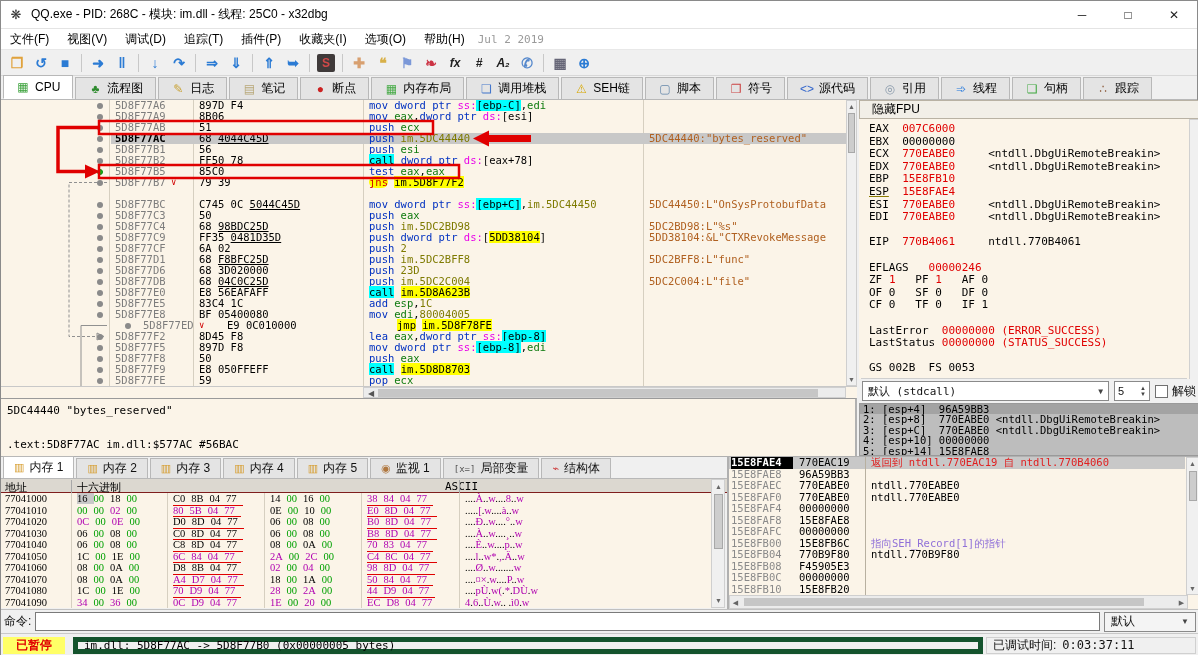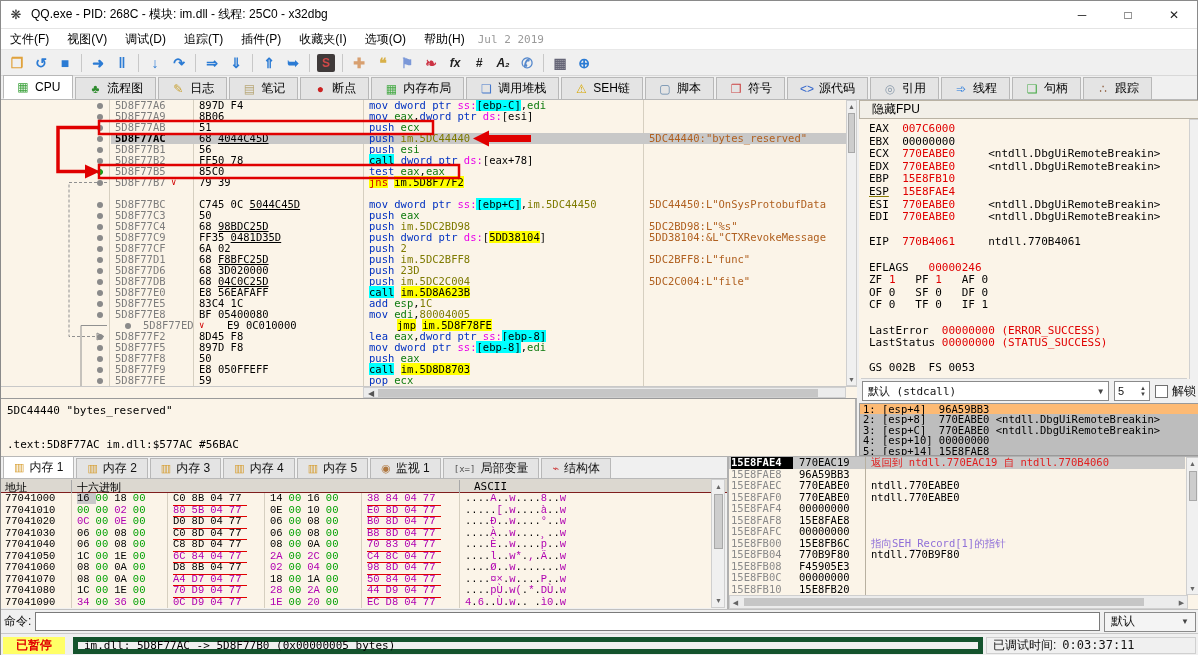--- a/index.html
+++ b/index.html
@@ -49,21 +49,21 @@
   .instr { position:absolute; left:368px; }
   .cmt { position:absolute; left:648px; color:#b06020; }
   .tk-mn,.tk-kw { color:#0030c0; }
   .tk-seg { color:#e800e8; }
   .tk-reg { color:#0e7a0e; }
   .tk-num,.tk-mod { color:#7e7a00; }
   .tk-mem,.tk-pun,.tk-t { color:#000; }
   .tk-stk { background:#00ffff; color:#000; }
   .tk-mnc { background:#00ffff; color:#000; }
   .tk-mnj { background:#ffff00; color:#000; }
-  .tk-mnjr { background:#ffff00; color:#d00000; }
+  .tk-mnjr { background:#ffff00; color:#d00000;border-radius:6px; }
   .tk-modhl,.tk-numyl { background:#ffff00; color:#000; }
   .tk-hlsp { }
   #jump-svg,#red-svg { position:absolute; left:0; top:0; pointer-events:none; }
 
   #disasm-vscroll { position:absolute; left:845px; top:99px; width:11px; height:286px; background:#f0f0f0; border:1px solid #cfcfcf; }
   .sb-arrow { position:absolute; left:0; width:9px; height:11px; font-size:7px; color:#666; text-align:center; line-height:11px; }
   #disasm-vthumb { position:absolute; left:1px; top:12px; width:7px; height:40px; background:#cdcdcd; border:1px solid #a8a8a8; }
 
   #disasm-hscroll { position:absolute; left:0; top:385px; width:856px; height:12px; background:#fbf4e8; border-top:1px solid #c8c8c8; }
   #dh-track { position:absolute; left:362px; top:0; width:483px; height:11px; background:#ececec; border:1px solid #cfcfcf; }
@@ -86,36 +86,36 @@
 
   #callconv { position:absolute; left:858px; top:378px; width:340px; height:24px; display:flex; align-items:center; gap:5px; padding:0 3px; background:#f0f0f0; }
   #cc-select { flex:1; height:20px; border:1px solid #8a8a8a; background:#fff; display:flex; align-items:center; padding:0 5px; font-family:"DejaVu Sans Mono", monospace; font-size:11px; justify-content:space-between; }
   #cc-count { width:36px; height:20px; border:1px solid #8a8a8a; background:#fff; display:flex; align-items:center; padding:0 3px; justify-content:space-between; font-size:11px; }
   .spin { display:flex; flex-direction:column; font-size:6px; color:#444; line-height:6px; }
   #cc-unlock { display:flex; align-items:center; gap:4px; }
   #cc-checkbox { width:13px; height:13px; border:1px solid #707070; background:#fff; }
 
   #argbox { position:absolute; left:858px; top:402px; width:340px; height:53px; background:#bdbdbd; border:1px solid #9a9a9a; overflow:hidden; }
   .argrow { font-family:"DejaVu Sans Mono", monospace; font-size:10.5px; line-height:10.4px; white-space:pre; color:#000; padding-left:3px; }
-  .argrow.sel { background:#fdba74; }
+  .argrow.sel { background:#a3a3a3; }
 
   
   #dumptabs { position:absolute; left:0; top:455px; width:726px; height:23px; background:#f0f0f0; display:flex; align-items:flex-end; border-top:1px solid #b0b0b0; border-bottom:1px solid #b8b8b8; }
   .dtab { height:20px; display:flex; align-items:center; gap:5px; padding:0 10px; border:1px solid #b8b8b8; border-bottom:none; background:#e4e4e4; margin-left:2px; font-size:12px; }
   .dtab.active { background:#fff; height:22px; }
   .dtab .ticon { font-size:11px; }
   .dtab .ticon.txt { font-size:9px; font-family:"DejaVu Sans Mono", monospace; color:#555; }
 
   #memheader { position:absolute; left:0; top:478px; width:726px; height:14px; background:#dcd8d0; border-bottom:1px solid #7f1d1d; font-family:"DejaVu Sans Mono", monospace; font-size:11px; color:#000; }
   #memheader span { position:absolute; top:1px; }
-  #mh-addr { left:4px; } #mh-hex { left:76px; } #mh-ascii { left:473px; }
+  #mh-addr { left:4px; } #mh-hex { left:76px; } #mh-ascii { left:444px; }
   #mh-s1,#mh-s2 { position:absolute; top:0; height:14px; width:1px; background:#a8a8a8; }
 
   #memrows { position:absolute; left:0; top:492px; width:710px; height:115px; background:#fbf4e8; overflow:hidden; }
-  .mrow { position:relative; height:11.5px; font-family:Liberation Mono, monospace; font-size:10.5px; line-height:11.5px; white-space:pre; }
+  .mrow { position:relative; height:11.5px; font-family:Liberation Serif, serif; font-size:10.5px; line-height:11.5px; white-space:pre; }
   .maddr { position:absolute; left:4px; color:#000; }
   .hgrp { position:absolute; top:0; }
   .hgrp.hul { border-bottom:1.5px solid #e00000; }
   .hb { padding-right:6px; }
   .hb.k { color:#000; } .hb.g { color:#00a000; } .hb.m { color:#b000b0; }
   .hb.ks { color:#000; background:#c8c8c8; }
   .mascii { position:absolute; left:464px; }
   .ak { color:#000; } .am { color:#b000b0; }
   .mvline { position:absolute; top:0; height:115px; width:1px; background:#d6cfc0; }
   #mem-vscroll { position:absolute; left:710px; top:478px; width:14px; height:129px; background:#f0f0f0; border:1px solid #cfcfcf; }

